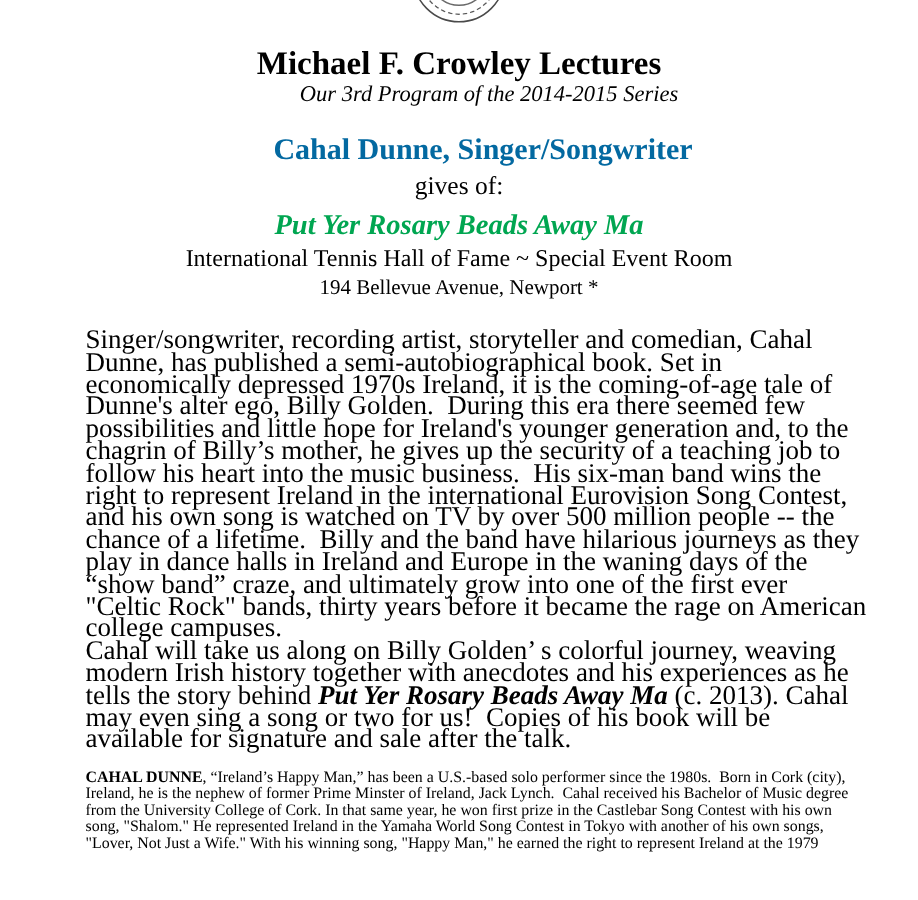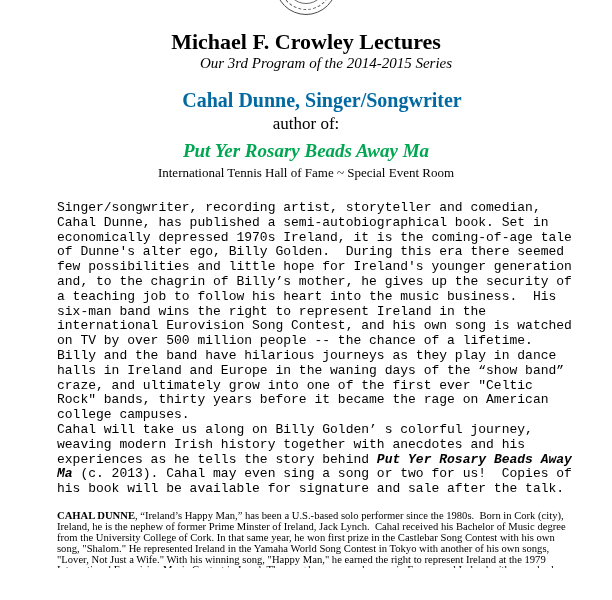--- a/index.html
+++ b/index.html
@@ -79,37 +79,36 @@
     color: #00a651;
   }
   .event-datetime {
     margin-top: 14px;
     font-size: 17px;
     line-height: 20px;
     font-weight: bold;
   }
   .event-venue {
     margin-top: 1px;
-    font-size: 13px;
+    font-size: 16px;
     line-height: 21px;
   }
   .event-address {
     margin-top: 2px;
     font-size: 14px;
     line-height: 16px;
   }
   .body-block {
     margin: 0 34px 0 57px;
   }
   p { margin: 0; }
   .para {
     white-space: pre-wrap;
-    font-size: 13px;
+    font-size: 18px;
     line-height: 14.8px;
-    font-family: Liberation Mono, monospace;
   }
   .para-1 { margin-top: 18px; }
   .para-2 { }
   .inline-book {
     font-weight: bold;
     font-style: italic;
   }
   .bio {
     margin-top: 14px;
     white-space: pre-wrap;
@@ -124,27 +123,28 @@
 <div class="page">
 
   <div class="seal"></div>
 
   <h1 class="series-title centered">Michael F. Crowley Lectures</h1>
 
   <div class="series-subtitle centered">Our 3rd Program of the 2014-2015 Series</div>
 
   <div class="speaker-heading centered">Cahal Dunne, Singer/Songwriter</div>
 
-  <div class="author-of centered">author of:</div>
+  <div class="author-of centered">gives of:</div>
 
   <div class="book-title centered">Put Yer Rosary Beads Away Ma</div>
 
 
   <div class="event-venue centered">International Tennis Hall of Fame ~ Special Event Room</div>
 
+  <div class="event-address centered">194 Bellevue Avenue, Newport *</div>
 
   <div class="body-block">
 
     <p class="para para-1">Singer/songwriter, recording artist, storyteller and comedian, Cahal Dunne, has published a semi-autobiographical book. Set in economically depressed 1970s Ireland, it is the coming-of-age tale of Dunne's alter ego, Billy Golden.  During this era there seemed few possibilities and little hope for Ireland's younger generation and, to the chagrin of Billy’s mother, he gives up the security of a teaching job to follow his heart into the music business.  His six-man band wins the right to represent Ireland in the international Eurovision Song Contest, and his own song is watched on TV by over 500 million people -- the chance of a lifetime.  Billy and the band have hilarious journeys as they play in dance halls in Ireland and Europe in the waning days of the “show band” craze, and ultimately grow into one of the first ever "Celtic Rock" bands, thirty years before it became the rage on American college campuses.</p>
 
     <p class="para para-2"><span>Cahal will take us along on Billy Golden’ s colorful journey, weaving modern Irish history together with anecdotes and his experiences as he tells the story behind </span><span class="inline-book">Put Yer Rosary Beads Away Ma</span><span> (c. 2013). Cahal may even sing a song or two for us!  Copies of his book will be available for signature and sale after the talk.</span></p>
 
     <p class="bio"><span class="bio-name">CAHAL DUNNE</span><span>, “Ireland’s Happy Man,” has been a U.S.-based solo performer since the 1980s.  Born in Cork (city), Ireland, he is the nephew of former Prime Minster of Ireland, Jack Lynch.  Cahal received his Bachelor of Music degree from the University College of Cork. In that same year, he won first prize in the Castlebar Song Contest with his own song, "Shalom." He represented Ireland in the Yamaha World Song Contest in Tokyo with another of his own songs, "Lover, Not Just a Wife." With his winning song, "Happy Man," he earned the right to represent Ireland at the 1979 International Eurovision Music Contest in Israel. The song became number one in Europe and Ireland with record sales topping the 250,000 mark.  A recording artist with more than a dozen albums, he is best known for his renditions of traditional Irish songs and enjoys a busy travel and performance schedule.  Cahal lives in Pittsburgh with his wife, Kathleen and son, Ryan.</span></p>
 
   </div>

